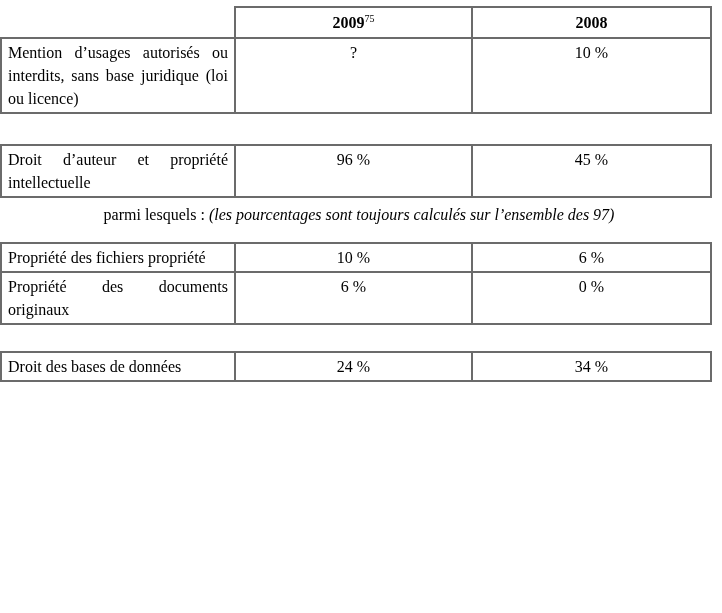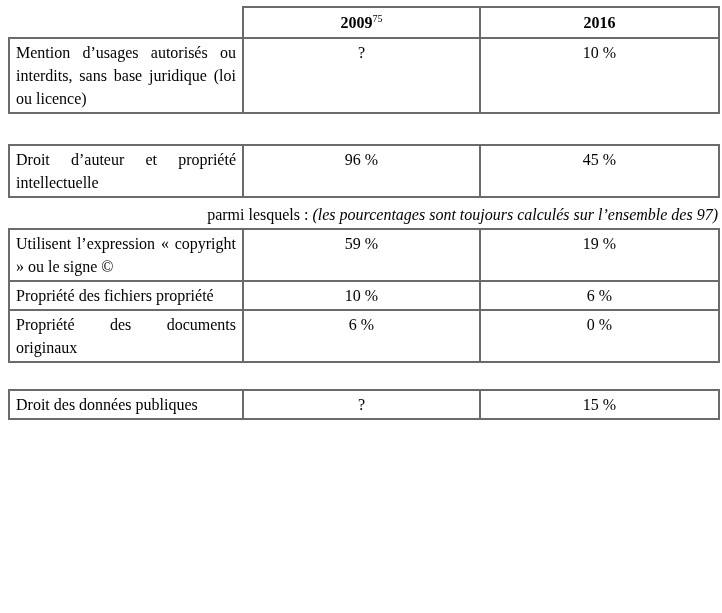--- a/index.html
+++ b/index.html
@@ -12,21 +12,21 @@
     height: 613px;
     overflow: hidden;
     font-family: "Liberation Serif", "DejaVu Serif", serif;
     font-size: 16px;
     color: #000000;
     -webkit-font-smoothing: antialiased;
   }
   .doc {
     box-sizing: border-box;
     width: 722px;
-    padding: 6px 4px 0 8px;
+    padding: 6px 4px 0 0;
   }
   table.t {
     border-collapse: collapse;
     table-layout: fixed;
     width: 710px;
   }
   table.t td {
     border: 2px solid #6b6b6b;
     padding: 2px 6px;
     vertical-align: top;
@@ -55,23 +55,23 @@
   sup.fnref {
     font-weight: normal;
     font-size: 10px;
     line-height: 0;
     vertical-align: super;
     letter-spacing: 0;
   }
   #table-usage    { margin: 0 0 30px 0; }
   #table-copyright{ margin: 0; border-radius: 11px; }
   .note-line {
-    margin: 6px 0 2px 0;
+    margin: 6px 0 16px 0;
     line-height: 22px;
-    text-align: right;
+    text-align: center;
   }
   .note-italic { font-style: italic; }
   #table-details { margin: 0 0 26px 0; }
   #table-domaine { margin: 0 0 31px 0; }
   #table-donnees { margin: 0; }
 </style>
 </head>
 <body>
 
 <div class="doc">
@@ -80,21 +80,21 @@
     <colgroup>
         <col style="width:237px">
         <col style="width:239px">
       </colgroup>
     <tbody>
         <tr>
       <td>
         <span>2009</span><sup class="fnref">75</sup>
       </td>
       <td>
-        <span>2016</span>
+        <span>2008</span>
       </td>
     </tr>
   </tbody>
     </table>
 
   <table class="t" id="table-usage">
     <colgroup>
         <col style="width:234px">
         <col style="width:237px">
         <col style="width:239px">
@@ -127,25 +127,20 @@
     <span>parmi lesquels : </span><span class="note-italic">(les pourcentages sont toujours calculés sur l’ensemble des 97)</span>
   </div>
 
   <table class="t" id="table-details">
     <colgroup>
         <col style="width:234px">
         <col style="width:237px">
         <col style="width:239px">
       </colgroup>
     <tbody>
-        <tr>
-      <td class="label-cell">Utilisent l’expression « copyright » ou le signe ©</td>
-      <td class="value-cell">59 %</td>
-      <td class="value-cell">19 %</td>
-    </tr>
     <tr>
       <td class="label-cell">Propriété des fichiers propriété</td>
       <td class="value-cell">10 %</td>
       <td class="value-cell">6 %</td>
     </tr>
     <tr>
       <td class="label-cell">Propriété des documents originaux</td>
       <td class="value-cell">6 %</td>
       <td class="value-cell">0 %</td>
     </tr>
@@ -153,21 +148,21 @@
     </table>
 
 
   <table class="t" id="table-donnees">
     <colgroup>
         <col style="width:234px">
         <col style="width:237px">
         <col style="width:239px">
       </colgroup>
     <tbody>
-    <tr>
-      <td class="label-cell">Droit des données publiques</td>
-      <td class="value-cell">?</td>
-      <td class="value-cell">15 %</td>
+        <tr>
+      <td class="label-cell">Droit des bases de données</td>
+      <td class="value-cell">24 %</td>
+      <td class="value-cell">34 %</td>
     </tr>
   </tbody>
     </table>
 
 </div>
 
 </body></html>

